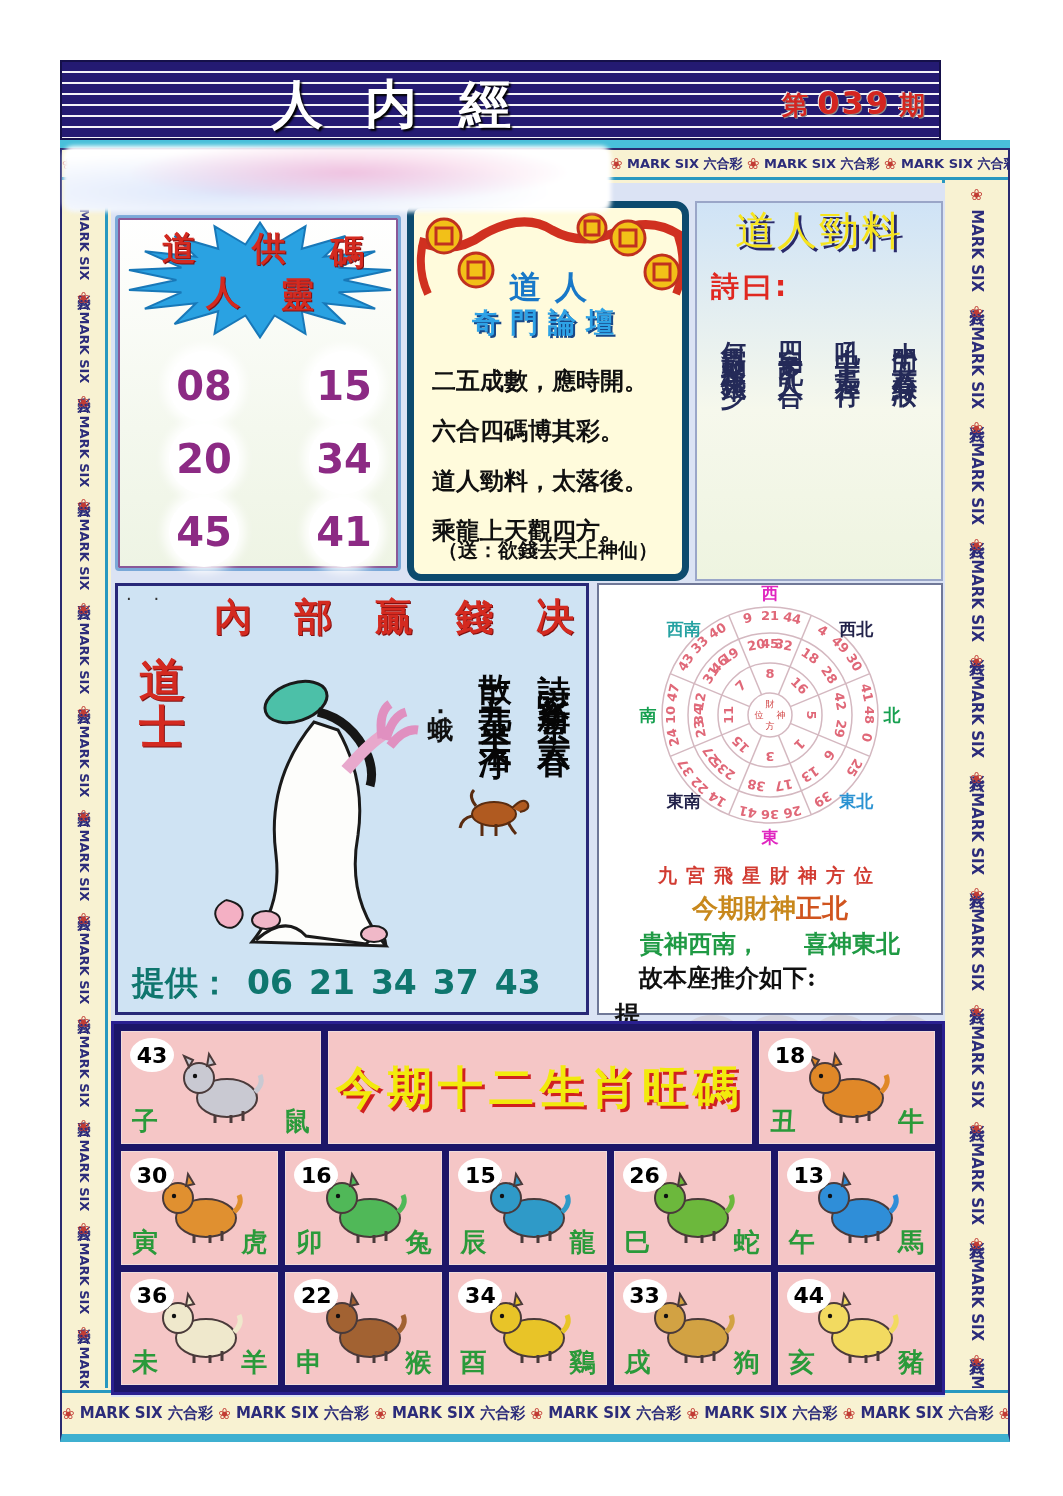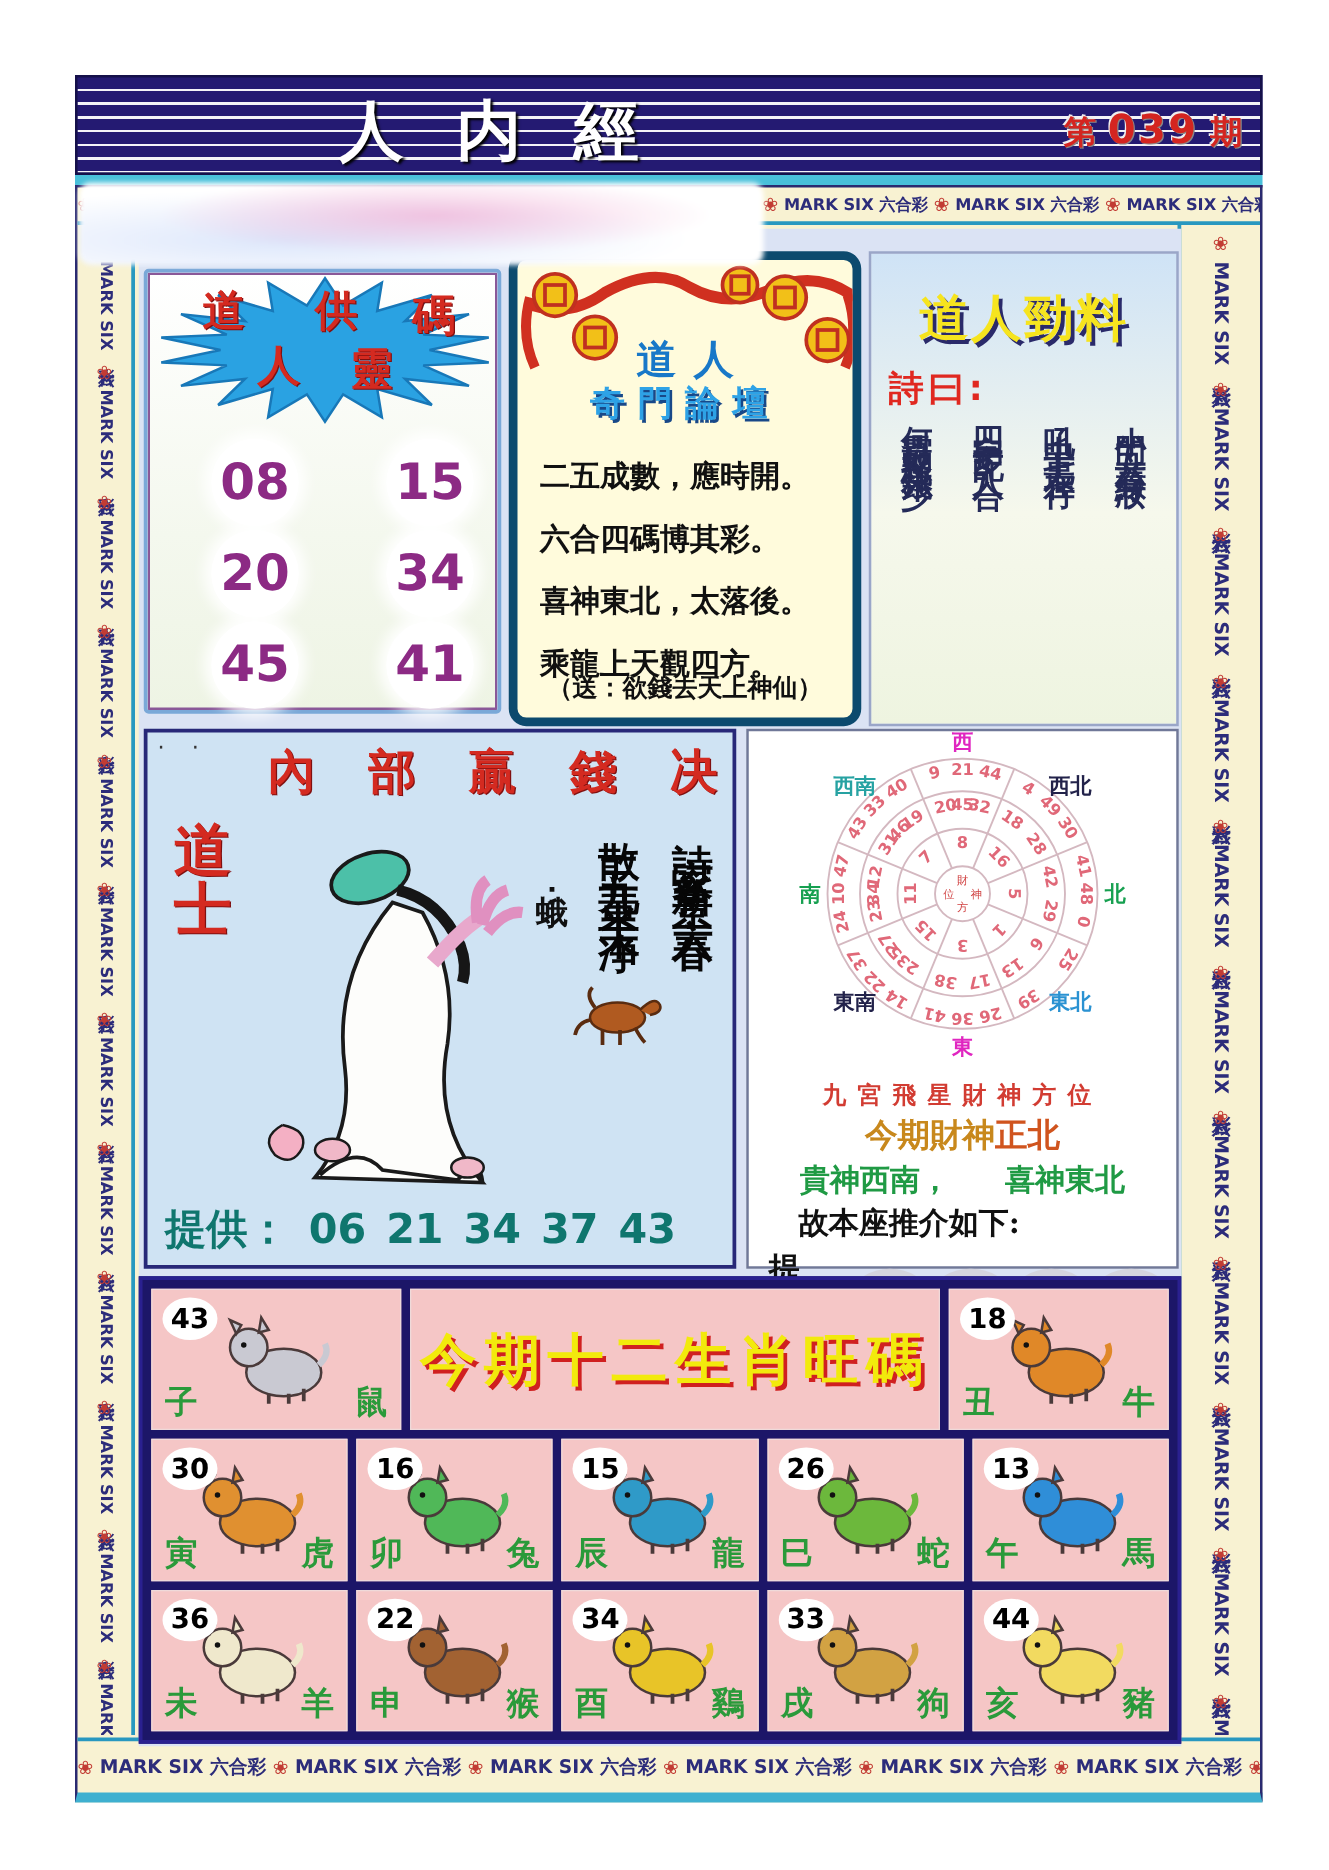--- a/index.html
+++ b/index.html
@@ -1,20 +1,20 @@
 <!DOCTYPE html>
 <html><head>
 <meta charset="utf-8">
 <style>
   * { box-sizing: border-box; margin: 0; padding: 0; }
   body { background:#ffffff; font-family:"DejaVu Sans","Liberation Sans",sans-serif; }
   .page { position:relative; width:950px; height:1388px; margin:60px 53px 48px 60px; }
 
   
-  .header { position:absolute; top:0; left:0; width:950px; height:80px;
+  .header { position:absolute; top:0; left:0; width:881px; height:80px;
     background:
       repeating-linear-gradient(180deg, rgba(255,255,255,0) 0 9px, rgba(255,255,255,.95) 9px 11px),
       #241a72;
     border:2px solid #15104a;text-decoration:underline; }
   .title { position:absolute; top:8px; left:0; width:700px; text-align:center;
     color:#ffffff; font-family:"DejaVu Serif","Liberation Serif",serif;
     font-size:52px; font-weight:bold; letter-spacing:42px; text-shadow:2px 2px 2px #000; }
   .issue { position:absolute; top:22px; right:14px; font-weight:bold;
     color:#d42520; font-size:26px; text-shadow:1px 1px 0 #888, -1px -1px 0 #eee; white-space:nowrap; }
   .issue .num { font-size:32px; letter-spacing:2px; }
@@ -72,21 +72,21 @@
   .verse-line { color:#101010; font-size:24px; line-height:50px; font-weight:bold;
     font-family:"DejaVu Serif","Liberation Serif",serif; }
   .qimen-footer { position:absolute; bottom:10px; width:100%; text-align:center;
     color:#101010; font-size:20px; font-weight:bold;
     font-family:Liberation Serif, serif; }
 
   
   .jinliao-box { position:absolute; left:584px; top:18px; width:248px; height:380px;
     background:linear-gradient(180deg,#cfe3f6 0%,#f6f8ec 55%,#eef4e0 100%);
     border:2px solid #9aa6c8; }
-  .jinliao-title { margin-top:24px; text-align:center; color:#f6e41e; font-size:40px; font-weight:bold;
+  .jinliao-title { margin-top:0; text-align:center; color:#f6e41e; font-size:40px; font-weight:normal;
     letter-spacing:2px; text-shadow:3px 3px 0 #2a2a6a; font-family:"DejaVu Serif","Liberation Serif",serif; }
   .shiyue { margin:10px 0 0 14px; color:#e02820; font-size:28px; font-weight:bold; letter-spacing:4px; }
   .jinliao-cols { position:absolute; left:8px; right:8px; top:118px; bottom:8px;
     display:flex; flex-direction:row; justify-content:space-around; }
   .jinliao-col { writing-mode:vertical-rl; font-size:25px; font-weight:bold; color:#242a58;
     letter-spacing:7px; font-family:"DejaVu Serif","Liberation Serif",serif; }
 
   
   .daoshi-box { position:absolute; left:4px; top:400px; width:474px; height:432px;
     background:#cfe3f3; border:3px solid #282878; overflow:hidden; }
@@ -229,21 +229,21 @@
               <rect x="240" y="56" width="16" height="16" fill="none"></rect>
             <circle cx="178" cy="20" r="14" fill="#f2c018"></circle>
               <rect x="171" y="13" width="14" height="14" fill="none"></rect>
           </g>
         </svg>
         <div class="qimen-title-small">道人</div>
         <div class="qimen-title-large">奇門論壇</div>
         <div class="verse-list" id="verse-list">
             <div class="verse-line">二五成數，應時開。</div>
             <div class="verse-line">六合四碼博其彩。</div>
-            <div class="verse-line">喜神東北，太落後。</div>
+            <div class="verse-line">道人勁料，太落後。</div>
             <div class="verse-line">乘龍上天觀四方。</div>
           </div>
         <div class="qimen-footer">（送：欲錢去天上神仙）</div>
       </div>
 
       <div class="jinliao-box">
         <div class="jinliao-title">道人勁料</div>
         <div class="shiyue">詩曰:</div>
         <div class="jinliao-cols" id="jinliao-cols">
             <div class="jinliao-col">何需動怒嫌錢少</div>

